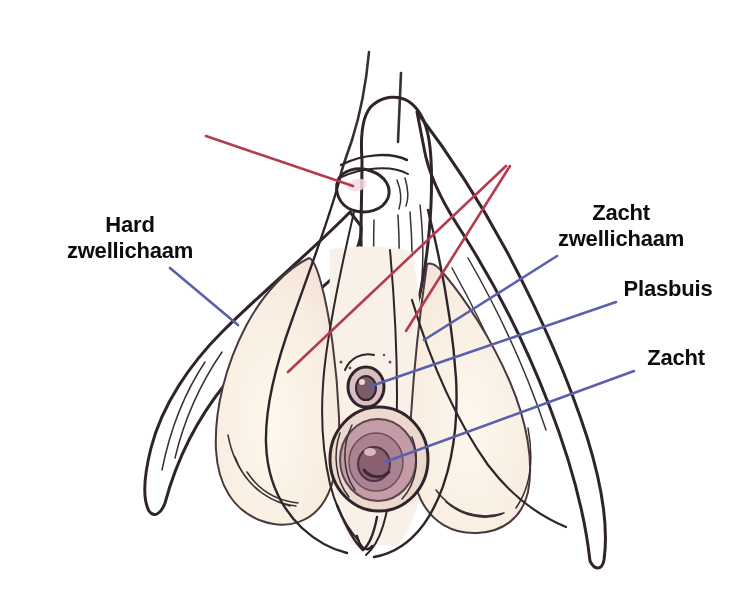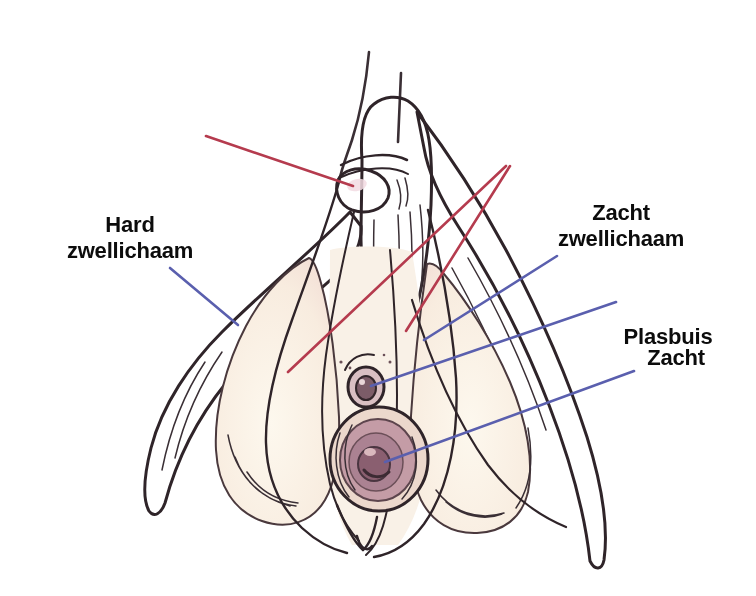--- a/index.html
+++ b/index.html
@@ -19,21 +19,21 @@
     font-size:22px;
     line-height:26px;
     letter-spacing:-0.2px;
     color:#0c0c0c;
     white-space:nowrap;
   }
   .lbl-hoedje{left:166px;top:80px;}
   .lbl-schaamlippen{left:573px;top:131px;}
   .lbl-hard{left:130px;top:212px;}
   .lbl-zacht{left:621px;top:200px;}
-  .lbl-plasbuis{left:668px;top:276px;margin-top:48px;}
+  .lbl-plasbuis{left:668px;top:276px;}
   .lbl-vagina{left:676px;top:345px;}
 
   .leader-red{stroke:#b53b4e;stroke-width:2.6;stroke-linecap:round;}
   .leader-blue{stroke:#5a5fae;stroke-width:2.6;stroke-linecap:round;}
   .outline{stroke:#2f2429;fill:none;stroke-linecap:round;}
   .thin{stroke:#3a2f35;fill:none;stroke-linecap:round;}
 </style>
 </head>
 <body>
 

